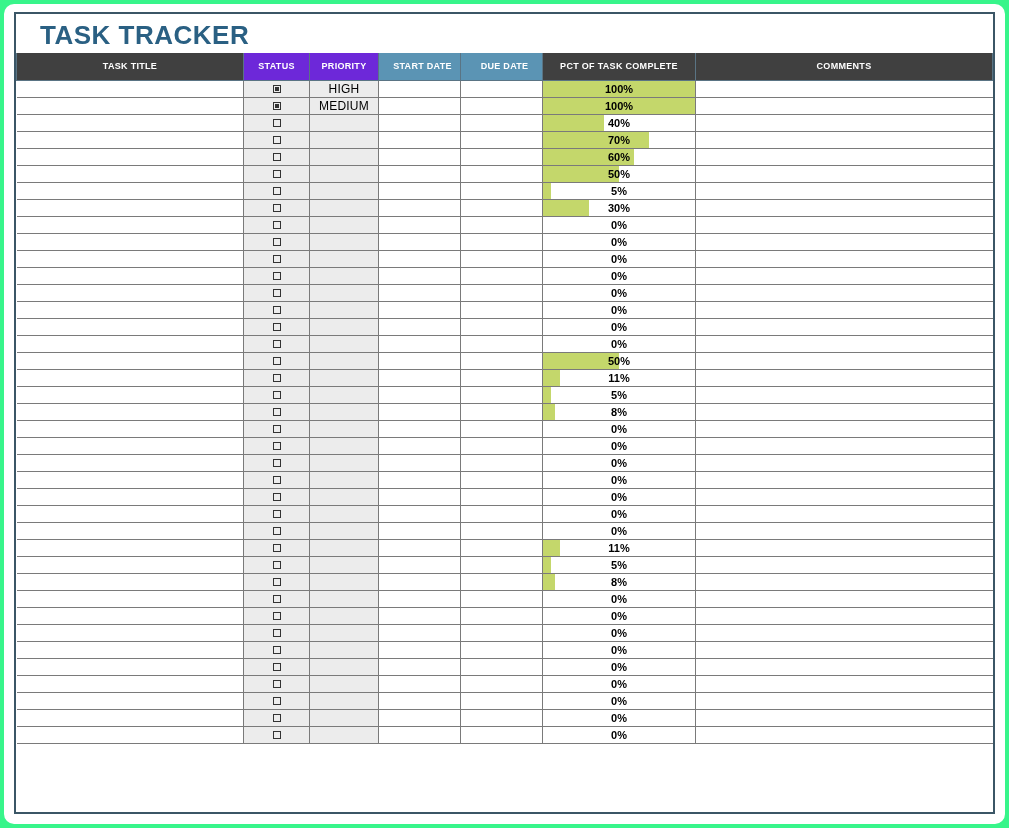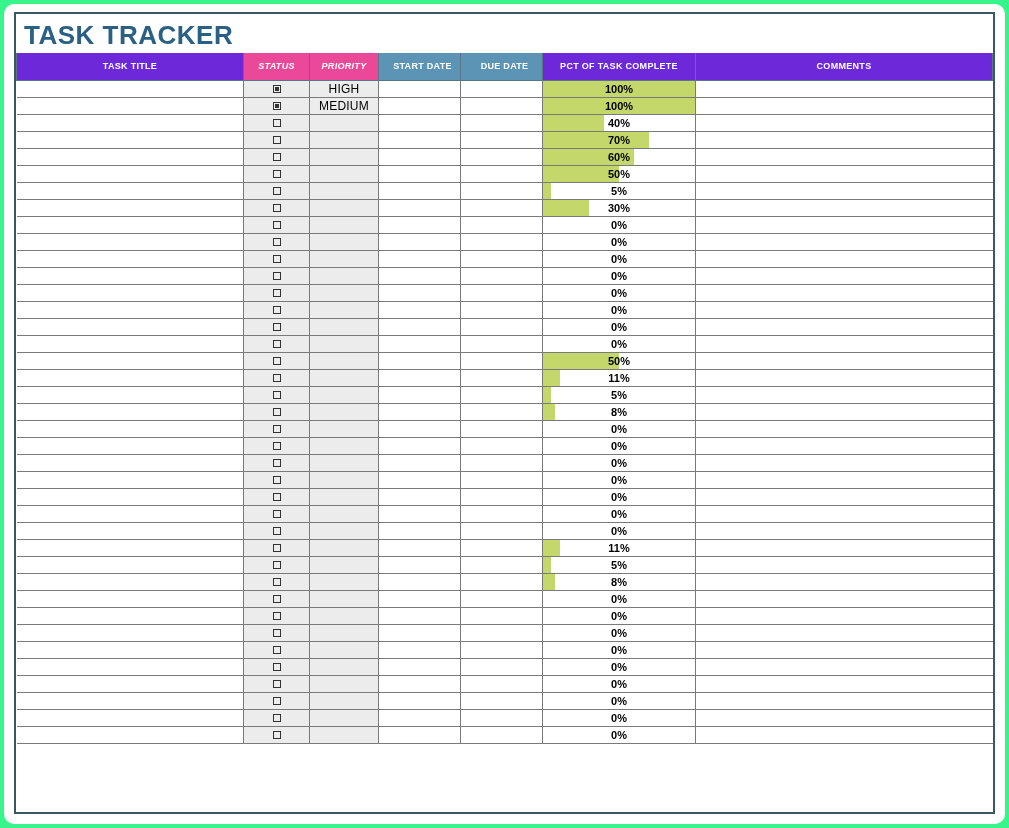--- a/index.html
+++ b/index.html
@@ -25,49 +25,49 @@
     width: 100%;
     height: 100%;
     overflow: hidden;
     position: relative;
   }
   .title {
     color: #2a6083;
     font-size: 26px;
     font-weight: bold;
     letter-spacing: 0.5px;
-    padding: 6px 8px 2px 8px;
+    padding: 6px 8px 2px 24px;
     font-family: "Arial Black", Arial, sans-serif;
   }
   table {
     border-collapse: collapse;
     width: 100%;
     table-layout: fixed;
   }
   col.task-title { width: 227px; }
   col.status     { width: 66px; }
   col.priority   { width: 69px; }
   col.start-date { width: 82px; }
   col.due-date   { width: 82px; }
   col.pct        { width: 153px; }
   col.comments   { width: auto; }
 
   thead th {
-    background: #6d28d9;
+    background: #404040;
     color: #fff;
     font-size: 9px;
     font-weight: bold;
     text-align: center;
     padding: 8px 2px;
     border: 1px solid #5a7484;
     border-top: none;
     height: 27px;
     letter-spacing: 0.3px;
   }
-  thead th.lt1 { background: #ec4899; font-style: italic; }
+  thead th.lt1 { background: #6d28d9; }
   thead th.lt2 { background: #5b94b4; padding-left: 8px; }
 
   tbody td {
     border: 1px solid #7a7a7a;
     height: 17px;
     padding: 0;
     font-size: 9px;
     text-align: center;
     vertical-align: middle;
     background: #fff;

